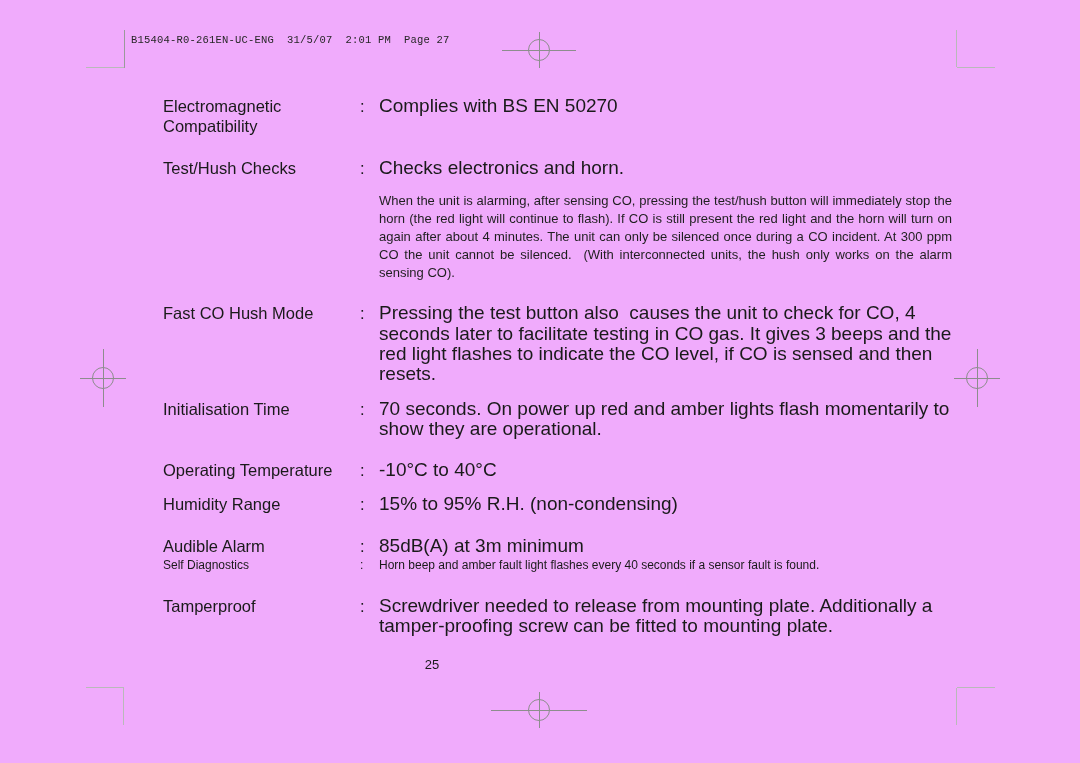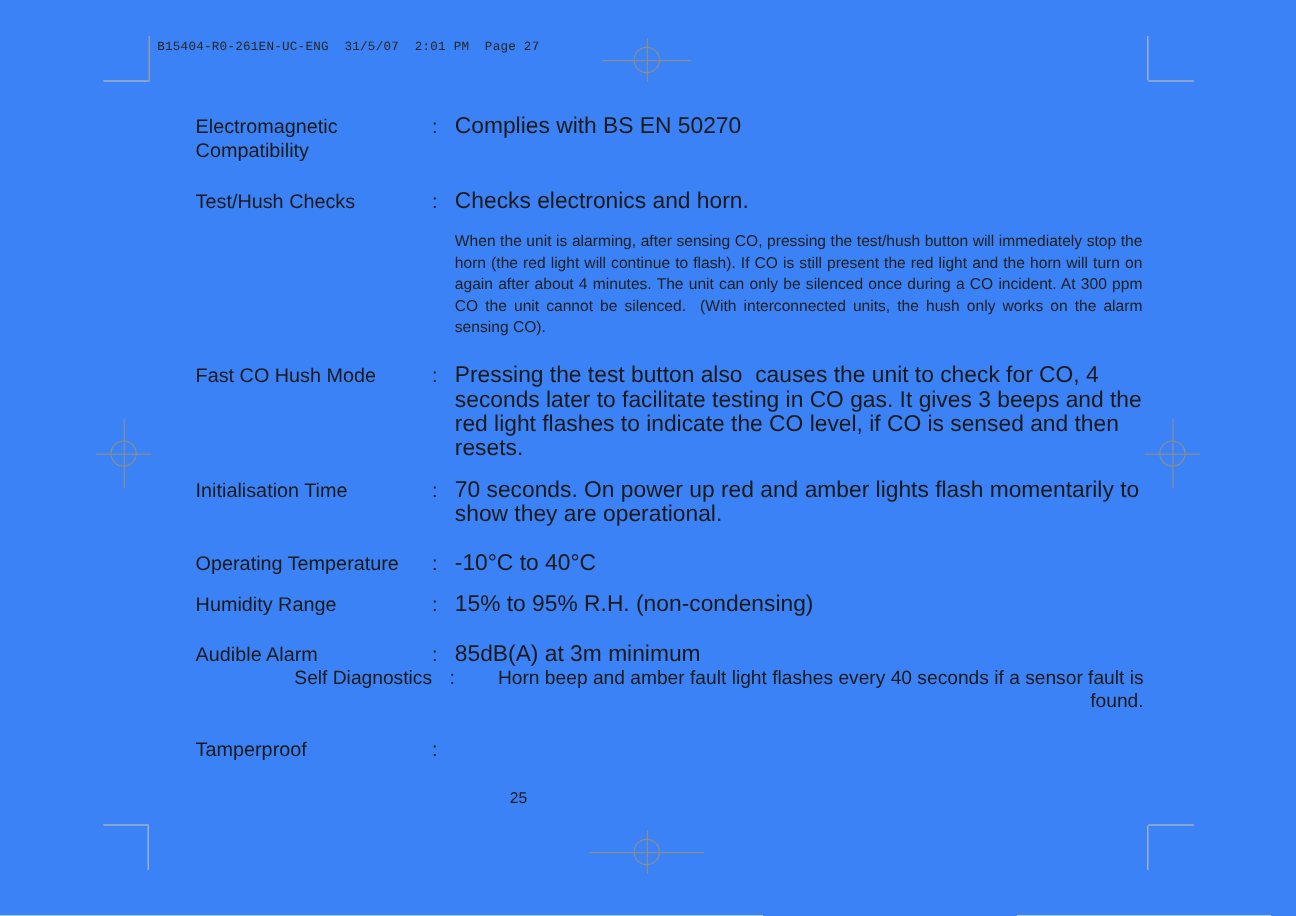--- a/index.html
+++ b/index.html
@@ -8,21 +8,21 @@
     background: #ffffff;
   }
   body {
     font-family: "Liberation Sans", sans-serif;
     color: #1a1a1a;
   }
   #page {
     position: relative;
     width: 1080px;
     height: 763px;
-    background: #3b82f6;
+    background: #f0abfc;
     overflow: hidden;
   }
 
   
   .crop-h {
     position: absolute;
     height: 1px;
     background: #b9b9b9;
   }
   .crop-v {
@@ -100,23 +100,22 @@
   .value {
     flex: 1 1 auto;
     font-size: 19px;
     line-height: 20.3px;
     color: #1a1a1a;
     white-space: pre-wrap;
   }
   .row.small .label,
   .row.small .colon,
   .row.small .value {
-    font-size: 16px;
+    font-size: 12px;
     line-height: 19px;
-    text-align: right;
   }
 
   
   .note {
     margin-left: 216px;
     margin-top: 14px;
     width: 573px;
     font-size: 13px;
     line-height: 18.1px;
     text-align: justify;
@@ -246,19 +245,20 @@
       <div class="label">Self Diagnostics</div>
       <div class="colon">:</div>
       <div class="value">Horn beep and amber fault light flashes every 40 seconds if a sensor fault is found.</div>
     </div>
 
     <div class="gap-md"></div>
 
     <div class="row">
       <div class="label">Tamperproof</div>
       <div class="colon">:</div>
+      <div class="value">Screwdriver needed to release from mounting plate. Additionally a tamper-proofing screw can be fitted to mounting plate.</div>
     </div>
 
   </div>
 
   <div class="folio">25</div>
 
 </div>
 
 </body></html>

